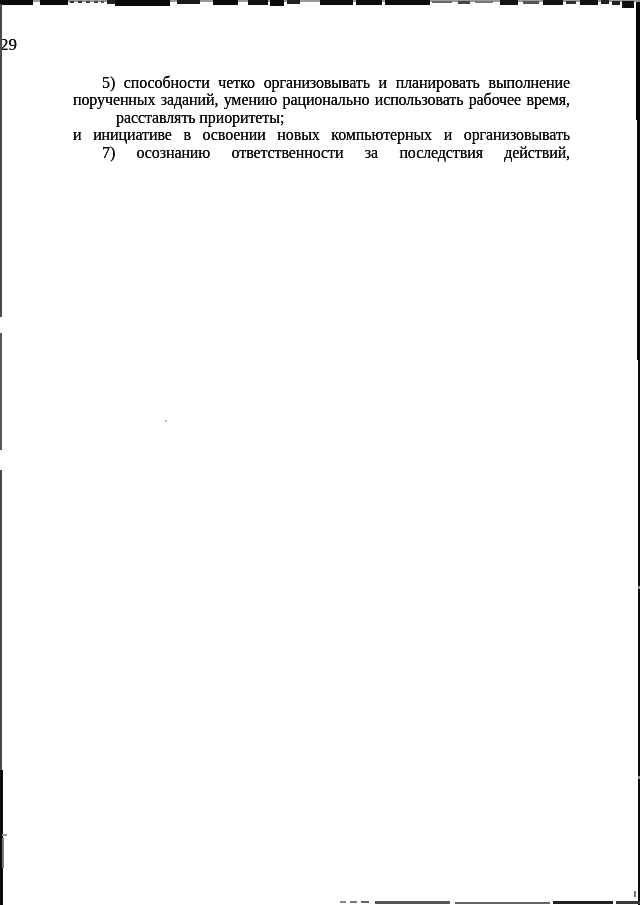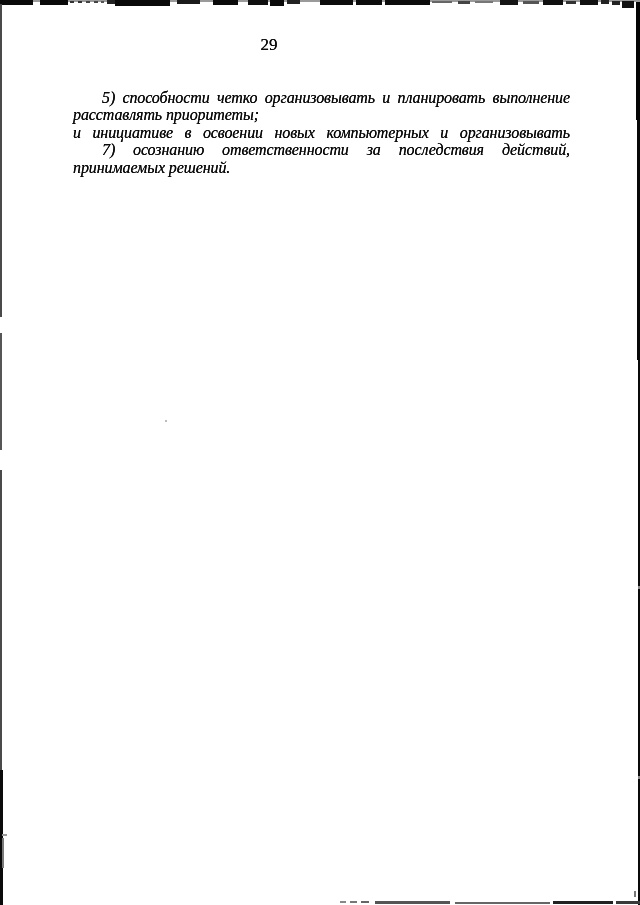--- a/index.html
+++ b/index.html
@@ -12,63 +12,63 @@
     position: relative;
     width: 640px; height: 905px;
     background: #ffffff;
     overflow: hidden;
     color: #0a0a0a;
   }
   
   .page-number {
     position: absolute;
     top: 35px; left: 0; width: 538px;
-    text-align: center;
     font-size: 17px; line-height: 19px;
     color: #0d0d0d;
     text-shadow: 0 0 0.5px #000;
   }
   .text-block {
     position: absolute;
-    left: 73px; top: 89px; width: 497px; font-style: italic;
+    left: 73px; top: 74px; width: 497px;
   }
   .line {
     height: 17.4px;
     line-height: 17.4px;
     font-size: 16px;
     letter-spacing: -0.1px;
     white-space: normal;
     text-align: justify;
     text-align-last: justify;
     color: #0b0b0b;
     text-shadow: 0 0 0.55px #000;
   }
   .line.left {
     text-align: left;
     text-align-last: left;
+    margin-left: 43px;
   }
   .line.indent { padding-left: 29px; }
   
   .a { position: absolute; background: #0a0a0a; }
 </style>
 </head>
 <body>
 
 <div class="page">
 
   <div class="page-number">29</div>
 
   <div class="text-block">
     <div class="line indent">5) способности четко организовывать и планировать выполнение</div>
+    <div class="line">порученных заданий, умению рационально использовать рабочее время,</div>
     <div class="line left">расставлять приоритеты;</div>
 
     <div class="line">и инициативе в освоении новых компьютерных и организовывать</div>
 
     <div class="line indent">7) осознанию ответственности за последствия действий,</div>
-    <div class="line left">принимаемых решений.</div>
   </div>
 
   <div>
     <span class="a" style="left:0;top:0;width:640px;height:1.5px;background:#9a9a9a;"></span>
     <span class="a" style="left:0;top:0;width:33px;height:5px;"></span>
     <span class="a" style="left:40px;top:0;width:28px;height:5px;"></span>
     <span class="a" style="left:70px;top:1px;width:4px;height:2px;background:#333;"></span>
     <span class="a" style="left:78px;top:1px;width:4px;height:2px;background:#333;"></span>
     <span class="a" style="left:86px;top:1px;width:4px;height:2px;background:#444;"></span>
     <span class="a" style="left:94px;top:1px;width:4px;height:2px;background:#444;"></span>

